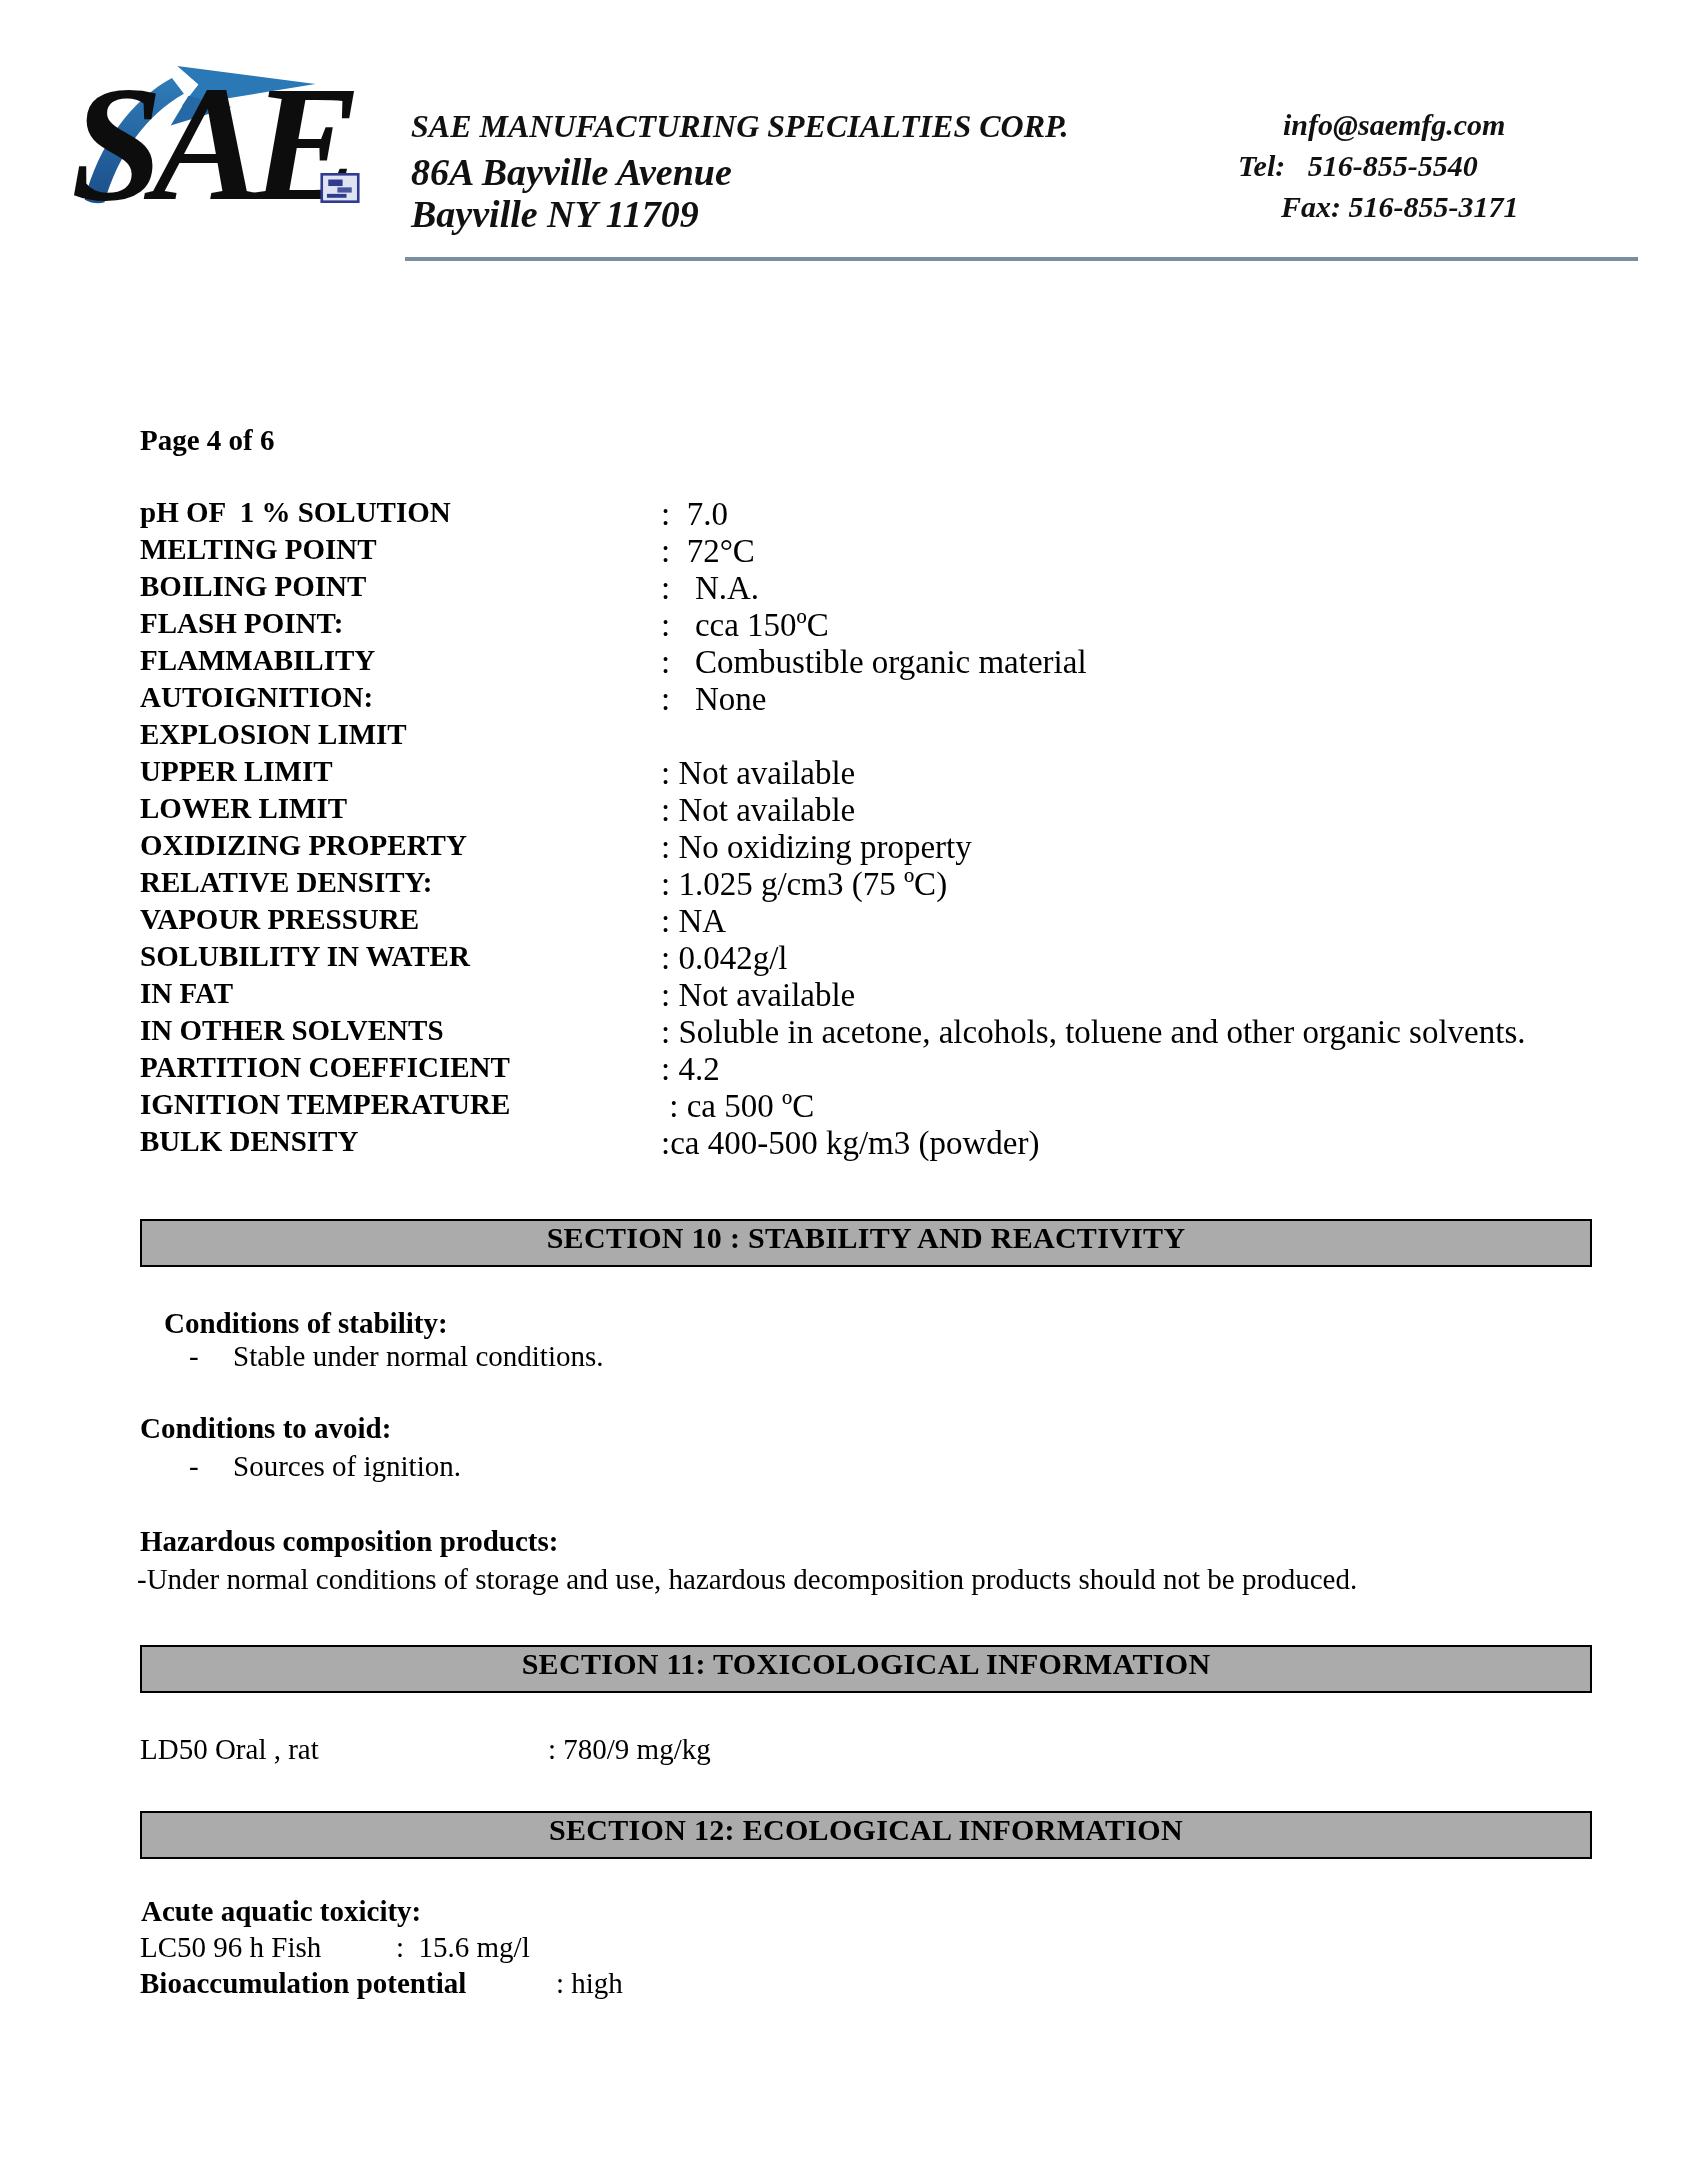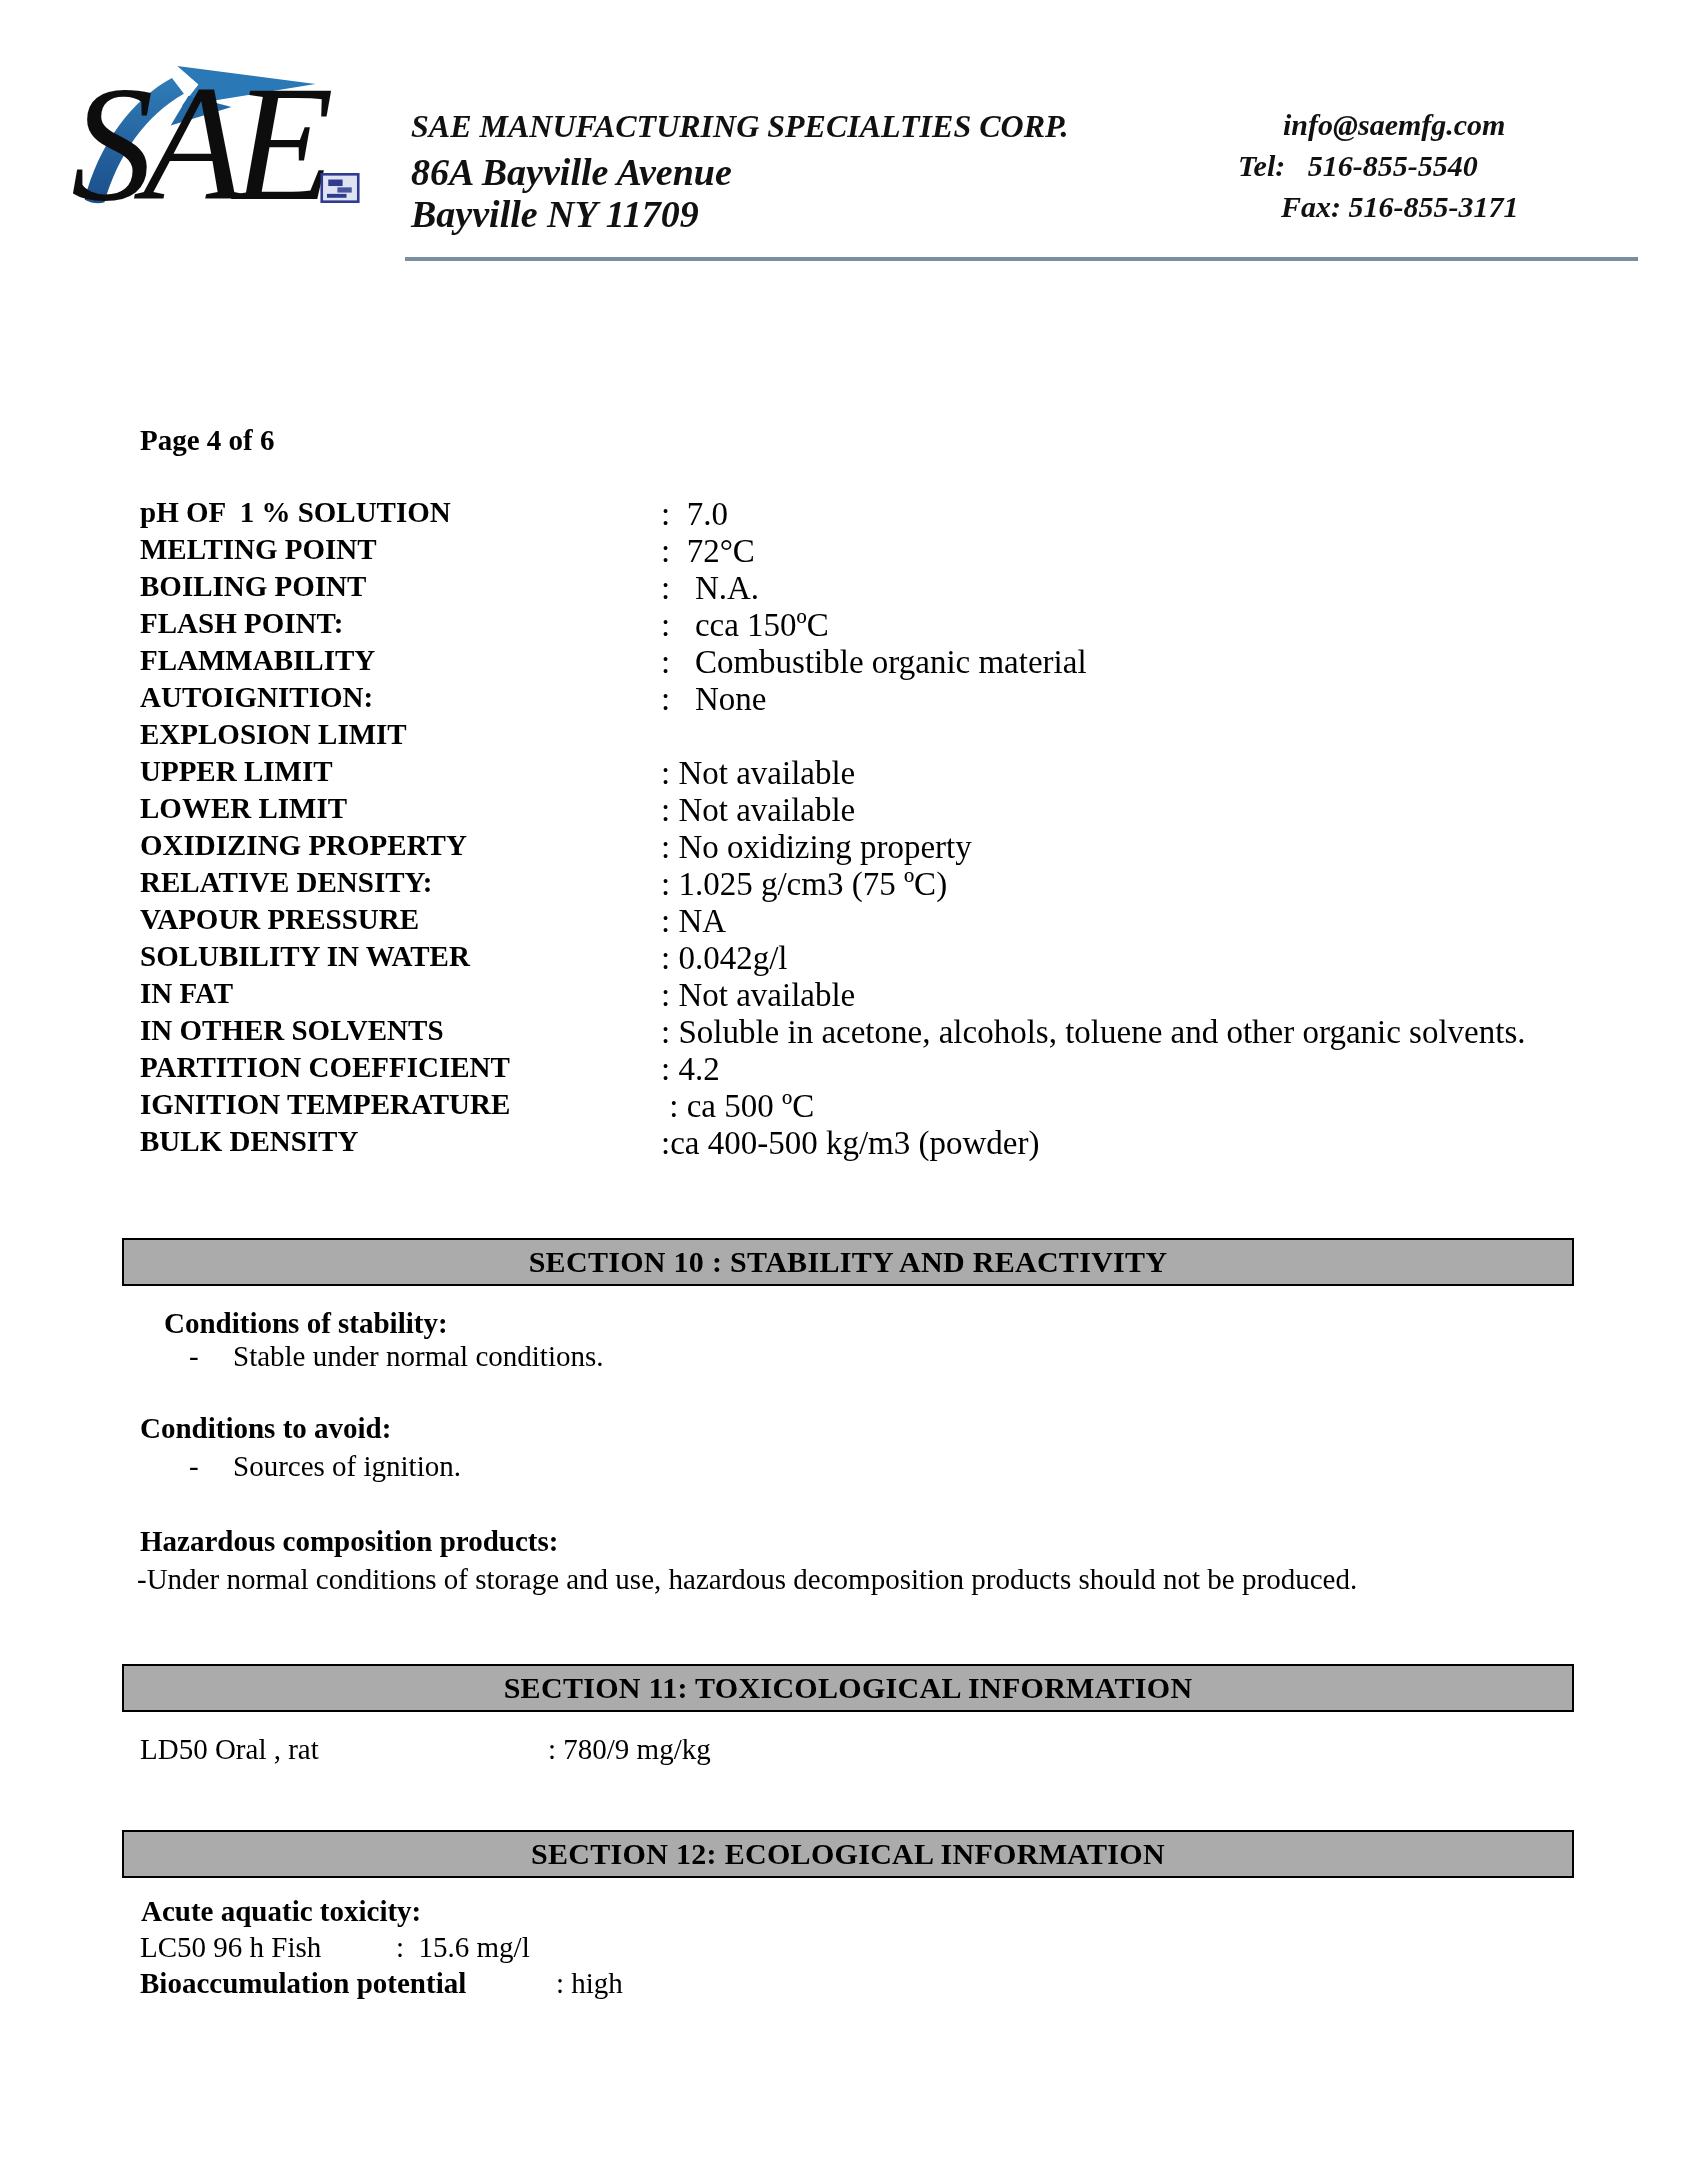--- a/index.html
+++ b/index.html
@@ -13,21 +13,21 @@
     overflow: hidden;
   }
   .abs { position: absolute; }
 
   
   .logo-text {
     position: absolute;
     left: 71px; top: 61px;
     font-size: 165px;
     line-height: 1;
-    font-weight: normal;
+    font-weight: bold;
     font-style: italic;
     letter-spacing: -10.6px;
     color: #0d0d0d;
     white-space: pre;
   }
   .company-line, .contact-line {
     position: absolute;
     font-style: italic;
     font-weight: bold;
     color: #111111;
@@ -57,29 +57,27 @@
   .prop-label {
     flex: 0 0 521px;
     font-size: 29px; font-weight: bold; line-height: 1; white-space: pre;
   }
   .prop-value {
     font-size: 33px; font-weight: normal; line-height: 1; white-space: pre;
   }
 
   .section-bar {
     position: absolute;
-    left: 122px;
+    left: 140px;
     width: 1448px;
     height: 44px;
     background: #ababab;
     border: 2px solid #000000;
     display: flex;
-    align-items: center;
     justify-content: center;
-    margin-top: 19px;
   }
   .section-bar .bar-title {
     font-size: 30px;
     font-weight: bold;
     white-space: pre;
     letter-spacing: 0.3px;
   }
 
   .dash { position: absolute; font-size: 29px; line-height: 1; }
 </style>

